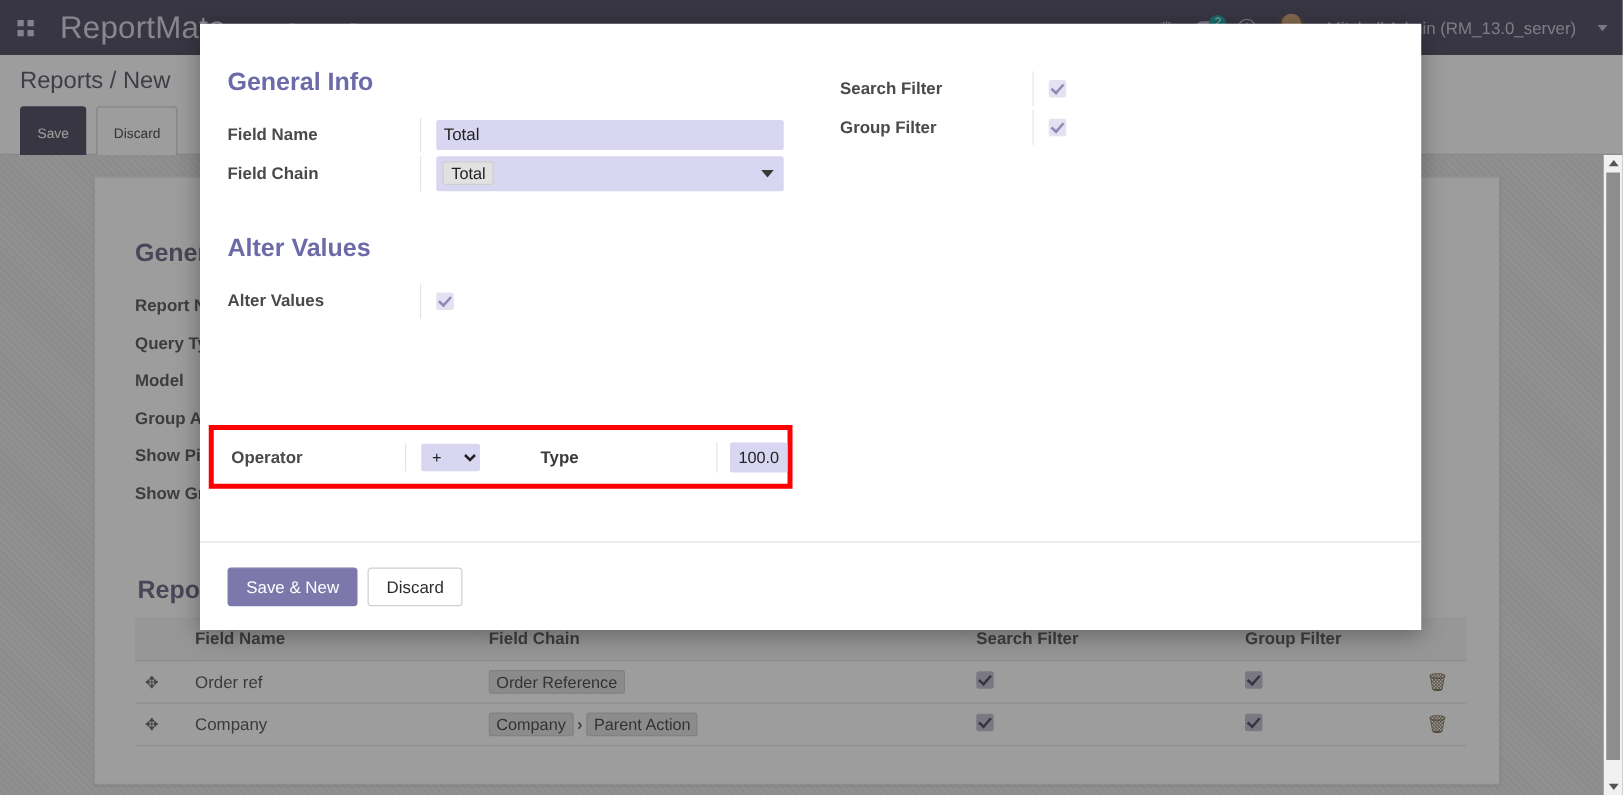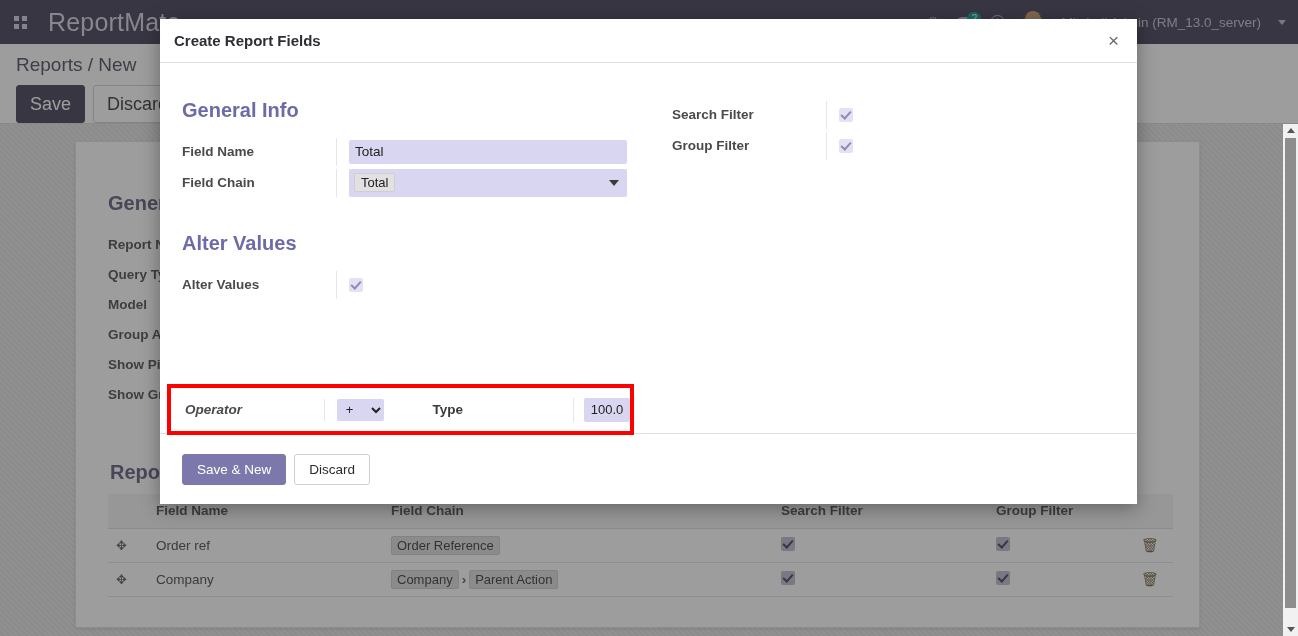--- a/index.html
+++ b/index.html
@@ -66,21 +66,21 @@
   .caret-down { width:0;height:0;border-left:4px solid transparent;border-right:4px solid transparent;border-top:5px solid #b9b6cb; }
 
   
   .ctrl-panel {
     position:absolute; top:44px; left:0; right:0; height: 80px;
     background:#fff; border-bottom:1px solid #d8d8d8;
   }
   .ctrl-title { font-size: 19px; color:#4a4a5a; padding: 10px 0 0 16px; font-weight:400;}
   .ctrl-btns { display:flex; gap:8px; padding: 9px 0 0 16px; }
   .btn {
-    font-size: 18px; padding: 5px 13px; border-radius: 3px; cursor:pointer;
+    font-size: 11px; padding: 14px 13px; border-radius: 3px; cursor:pointer;
     border:1px solid transparent; line-height: 1.45;
   }
   .btn-primary { background:#3f3b54; color:#fff; border-color:#3f3b54; }
   .btn-secondary { background:#fff; color:#333; border-color:#d0d0d0; }
 
   
   .sheet-bg {
     position:absolute; top:124px; left:0; right:0; bottom:0;
     background:
       repeating-linear-gradient(45deg, #e7e7e7 0 2px, #dedede 2px 4px);
@@ -197,21 +197,21 @@
   }
 
   
   .alter-wrap { margin-top: 34px; }
   .hl-box {
     position:absolute; left:7px; top:321px; width:467px; height:51px;
     border:4px solid #fe0000; background:#fff; z-index:5;
     display:flex; align-items:center;
   }
   .hl-inner { display:flex; align-items:center; width:100%; height:28px; }
-  .op-label { width:156px; font-size:13.5px; font-weight:700; color:#4a4a4a; padding-left:14px;font-style:italic;}
+  .op-label { width:156px; font-size:13.5px; font-weight:700; color:#4a4a4a; padding-left:14px;}
   .op-ctl { border-left:1px solid #e6e6e6; padding-left:12px; width: 105px; display:flex; align-items:center;}
   .op-select {
     background:#d8d6f1; border:none; border-radius:2px; height:22px; width:47px;
     font-size:13px; color:#222; font-family:"Liberation Sans", sans-serif;
     padding-left:5px; cursor:pointer;
   }
   .val-label { width:150px; font-size:13.5px; font-weight:700; color:#3a3a3a; padding-left:6px;}
   .val-ctl { border-left:1px solid #e6e6e6; padding-left:10px; display:flex; align-items:center;}
   .val-input {
     width:46px; height:24px; background:#d8d6f1; border:none; border-radius:2px;
@@ -338,24 +338,20 @@
     <span class="arrow-up"></span>
     <span class="thumb"></span>
     <span class="arrow-down"></span>
   </div>
 </div>
 
 <div class="dim-overlay"></div>
 
 <div class="modal">
 
-  <div class="modal-header">
-    <div class="modal-title">Create Report Fields</div>
-    <button class="modal-close">×</button>
-  </div>
 
   <div class="modal-body">
     <div class="cols">
 
       <div class="col-left">
         <div class="msec-title">General Info</div>
 
         <div class="mrow">
           <div class="mlabel">Field Name</div>
           <div class="mctl">

